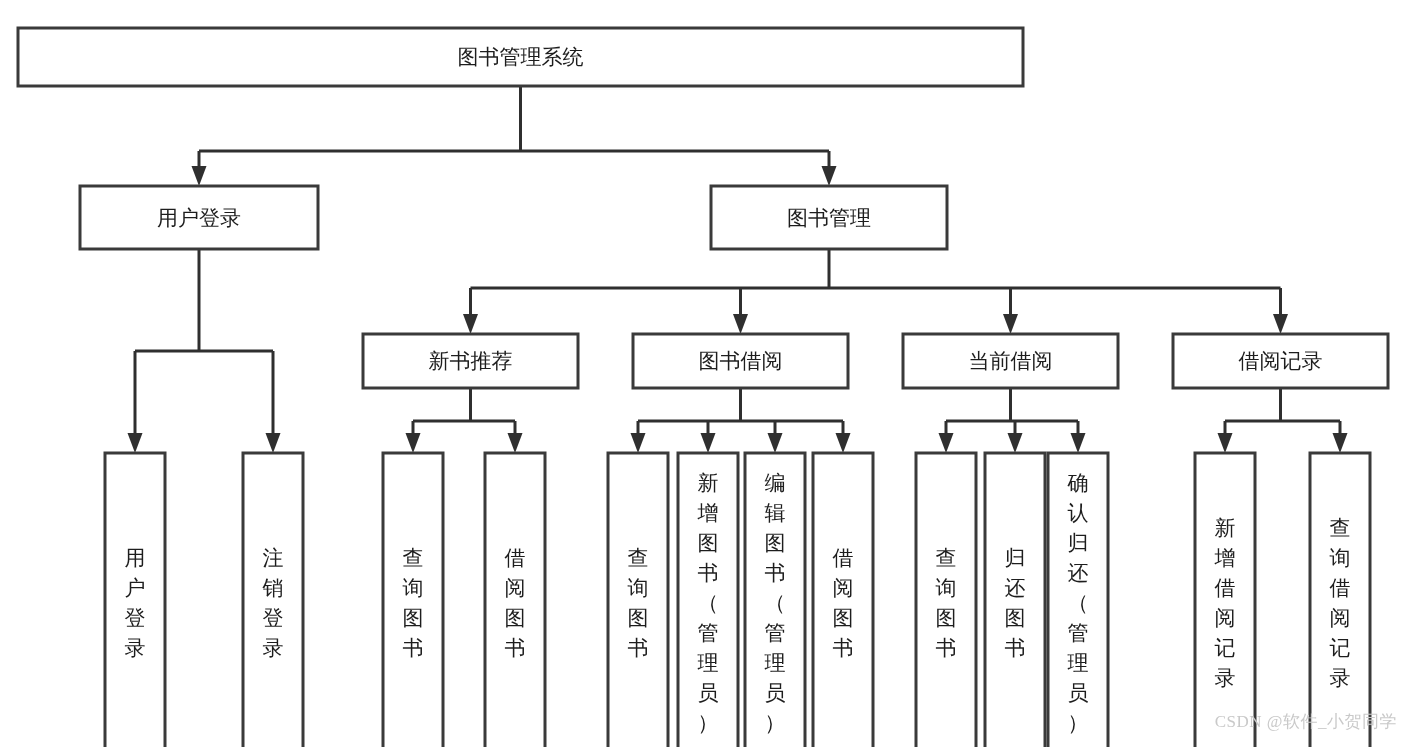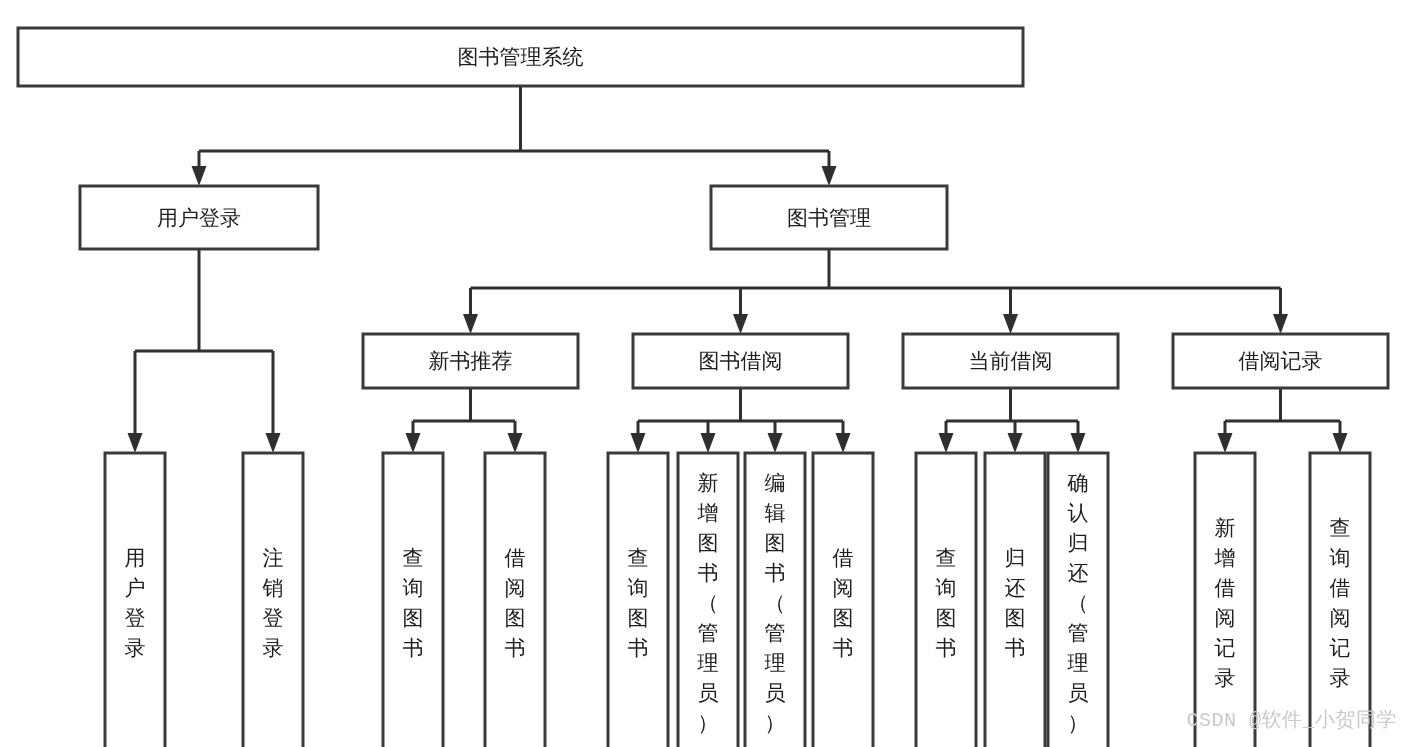--- a/index.html
+++ b/index.html
@@ -50,22 +50,22 @@
     fill: none;
   }
   .arrow-head {
     fill: #2f2f2f;
     stroke: none;
   }
   .watermark-text {
     position: absolute;
     right: 8px;
     bottom: 4px;
-    font-family: Liberation Mono, monospace;
-    font-size: 20px;
+    font-family: Liberation Serif, serif;
+    font-size: 17px;
     color: #c9c9c9;
     white-space: nowrap;
     letter-spacing: 0.5px;
     pointer-events: none;
   }
 </style>
 </head>
 <body>
 
 <div id="diagram-root">

